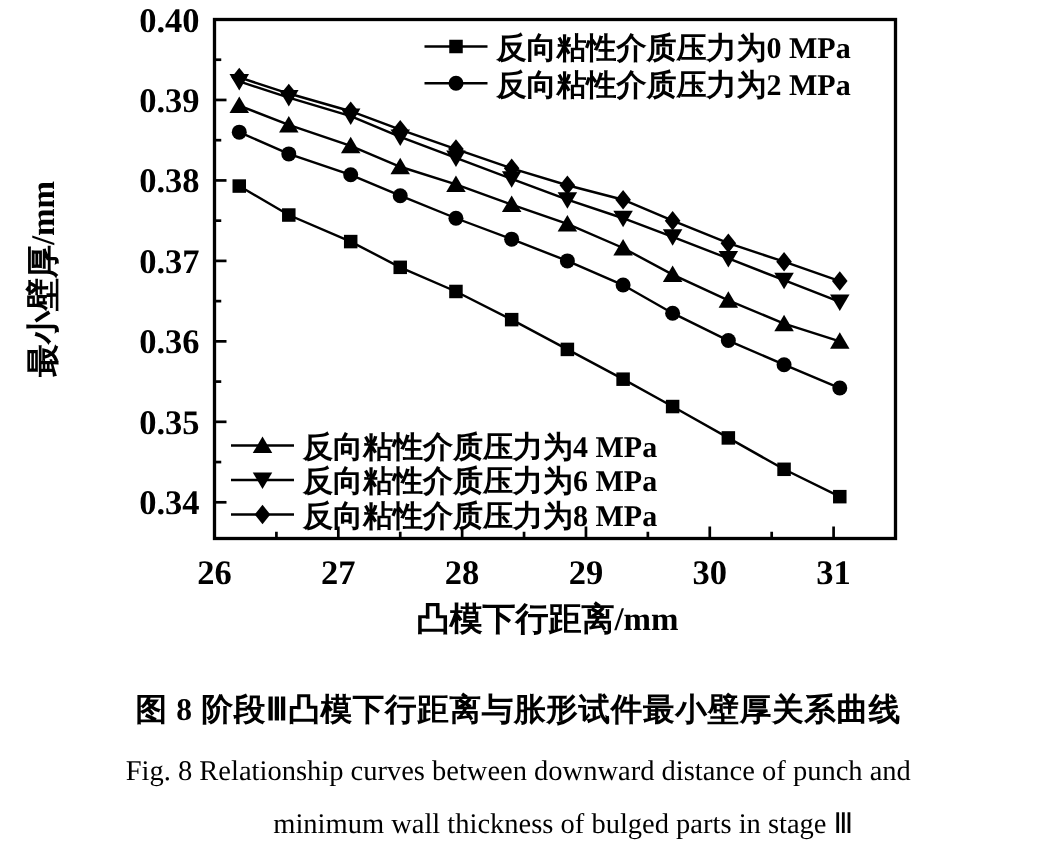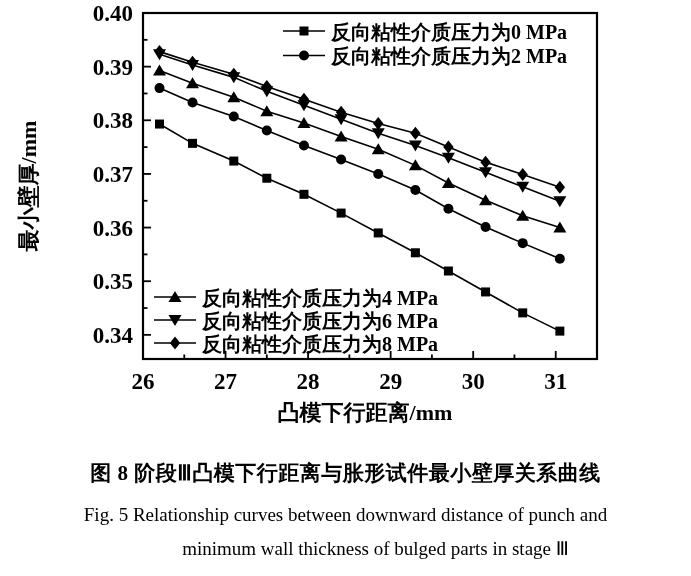--- a/index.html
+++ b/index.html
@@ -173,15 +173,15 @@
         </g>
         <g>
           <line x1="154" y1="343" x2="196" y2="343" stroke="#000000" stroke-width="1.6"></line>
           <path fill="#000000" d="M 175 336.5 L 180.2 343 L 175 349.5 L 169.8 343 Z"></path>
           <text x="202" y="350.5" font-size="20" font-weight="bold">反向粘性介质压力为8 MPa</text>
         </g>
       </g>
     </svg>
 
   <div class="caption caption-cn">图 8  阶段Ⅲ凸模下行距离与胀形试件最小壁厚关系曲线</div>
-  <div class="caption caption-en caption-en1">Fig. 5   Relationship curves between downward distance of punch and</div>
+  <div class="caption caption-en caption-en1">Fig. 8   Relationship curves between downward distance of punch and</div>
   <div class="caption caption-en caption-en2">minimum wall thickness of bulged parts in stage Ⅲ</div>
 </div>
 
 </body></html>

